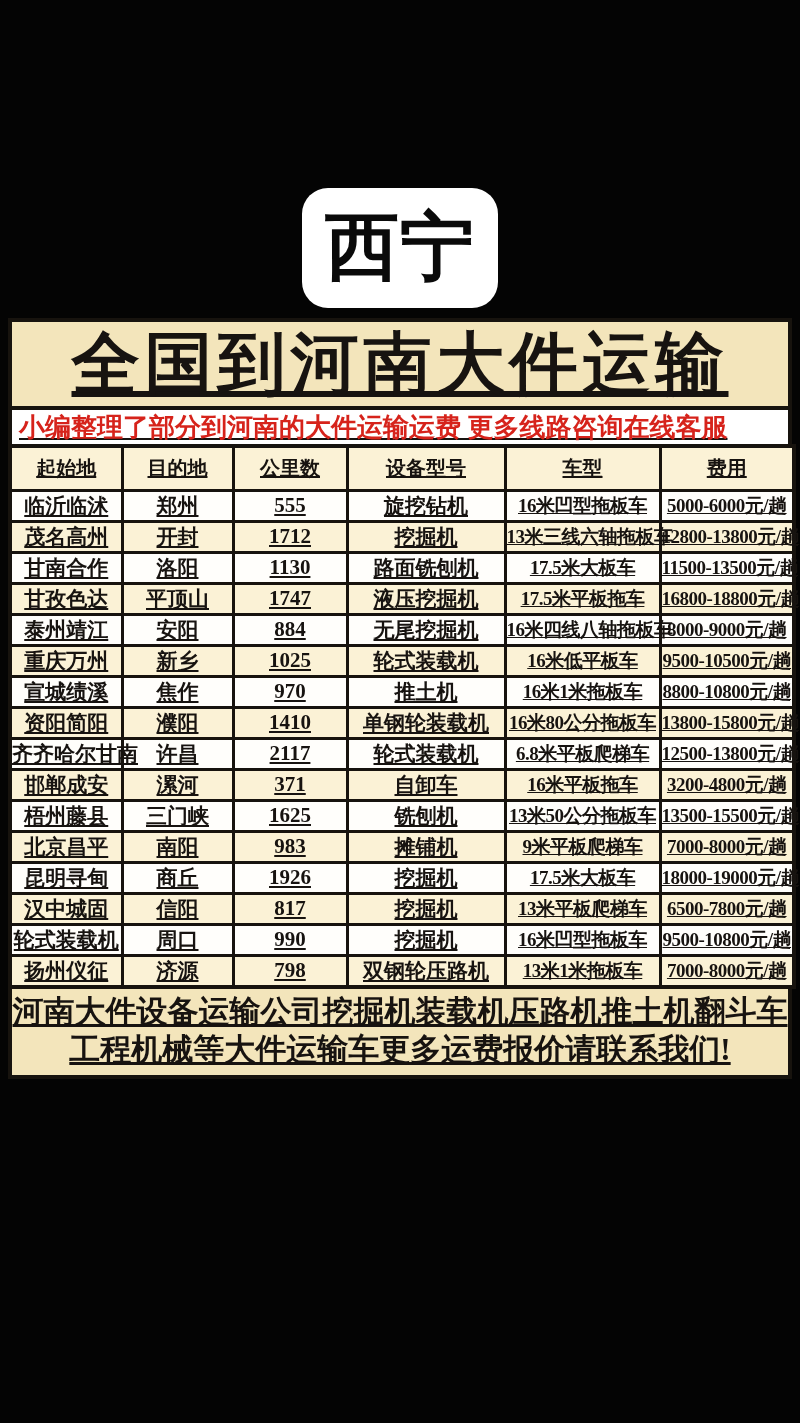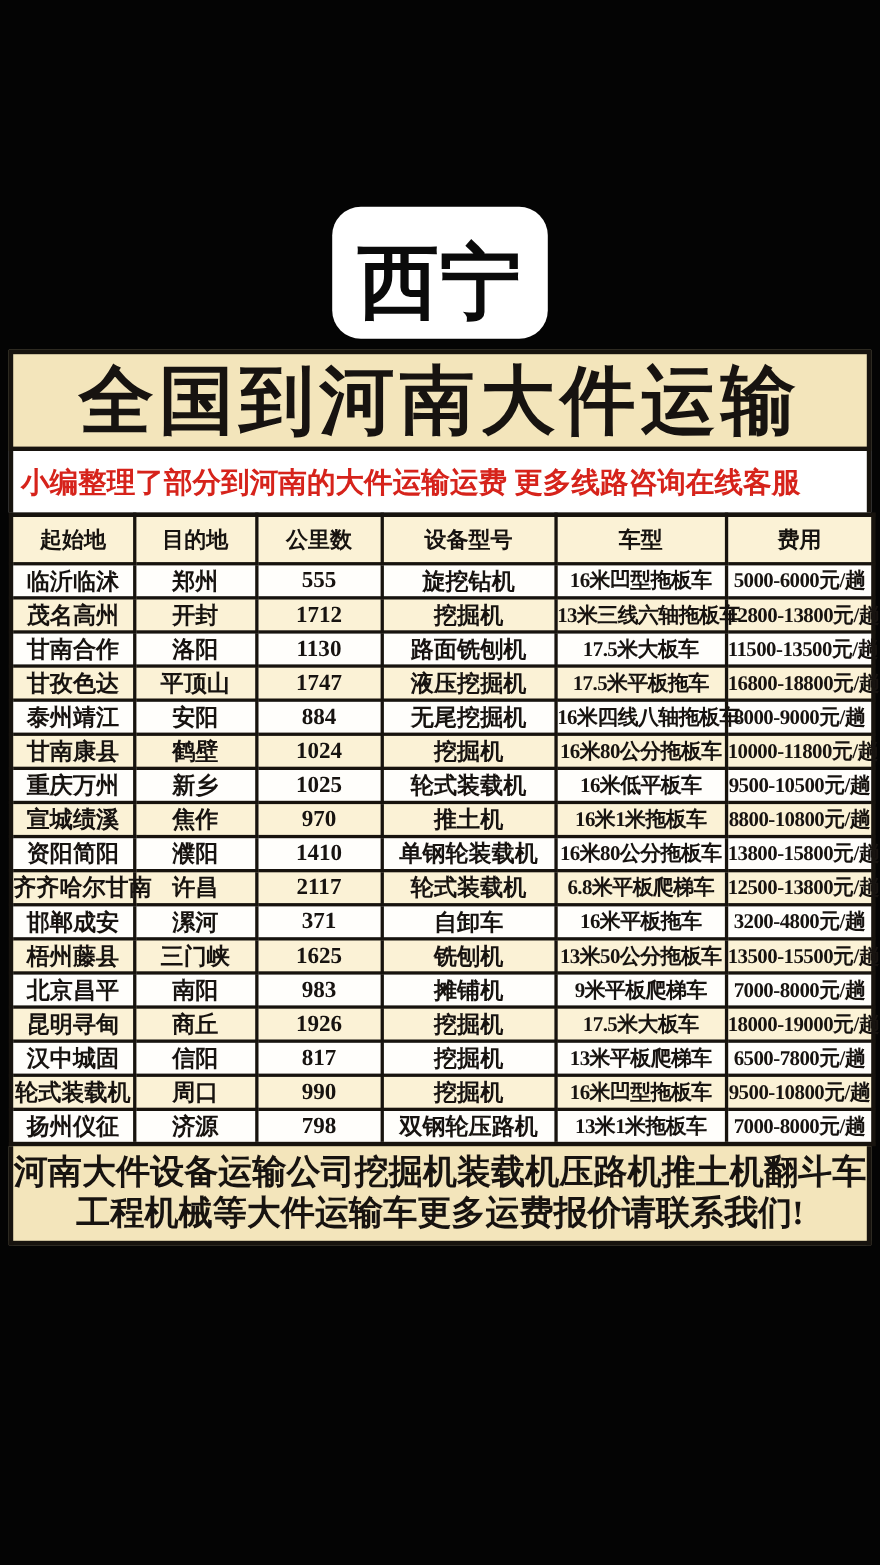--- a/index.html
+++ b/index.html
@@ -18,42 +18,43 @@
     background:var(--background);
     overflow:hidden;
     font-family:"Liberation Serif","DejaVu Serif",serif;
     color:var(--text-black);
   }
   .badge{
     width:196px;height:120px;
     margin:188px auto 0 auto;
     background:#ffffff;
     border-radius:26px;
-    display:flex;align-items:flex-end;justify-content:center;
+    display:flex;align-items:center;justify-content:center;
     font-family:"DejaVu Sans","Liberation Sans",sans-serif;
     font-weight:900;font-size:74px;color:#0a0a0a;
     letter-spacing:1px;
   }
   .panel{
     width:784px;
     margin:10px auto 16px auto;
+    text-decoration:underline;
   }
   .title-box{
     background:var(--title-cream);
     border:4px solid var(--border-black);
     height:92px;
     display:flex;align-items:center;justify-content:center;
     font-weight:900;font-size:68px;letter-spacing:5px;
     white-space:nowrap;
   }
   .subtitle-box{
     background:#ffffff;
     border:4px solid var(--border-black);
     border-top:none;border-bottom:none;
-    height:56px;
+    height:34px;
     display:flex;align-items:center;
     padding-left:7px;
     color:var(--subtitle-red);
     font-weight:bold;font-size:26px;
     white-space:nowrap;
   }
   table.price{
     width:784px;
     border-collapse:collapse;
     table-layout:fixed;
@@ -158,28 +159,20 @@
         </tr>
         <tr>
           <td class="c0">泰州靖江</td>
           <td class="c1">安阳</td>
           <td class="c2">884</td>
           <td class="c3">无尾挖掘机</td>
           <td class="c4">16米四线八轴拖板车</td>
           <td class="c5">8000-9000元/趟</td>
         </tr>
         <tr>
-          <td class="c0">甘南康县</td>
-          <td class="c1">鹤壁</td>
-          <td class="c2">1024</td>
-          <td class="c3">挖掘机</td>
-          <td class="c4">16米80公分拖板车</td>
-          <td class="c5">10000-11800元/趟</td>
-        </tr>
-        <tr>
           <td class="c0">重庆万州</td>
           <td class="c1">新乡</td>
           <td class="c2">1025</td>
           <td class="c3">轮式装载机</td>
           <td class="c4">16米低平板车</td>
           <td class="c5">9500-10500元/趟</td>
         </tr>
         <tr>
           <td class="c0">宣城绩溪</td>
           <td class="c1">焦作</td>

